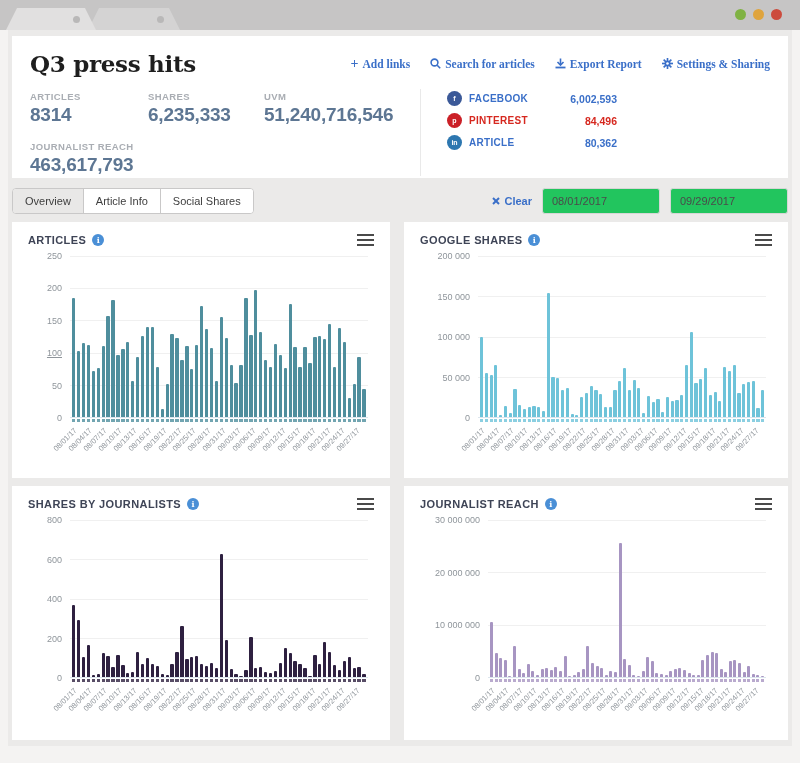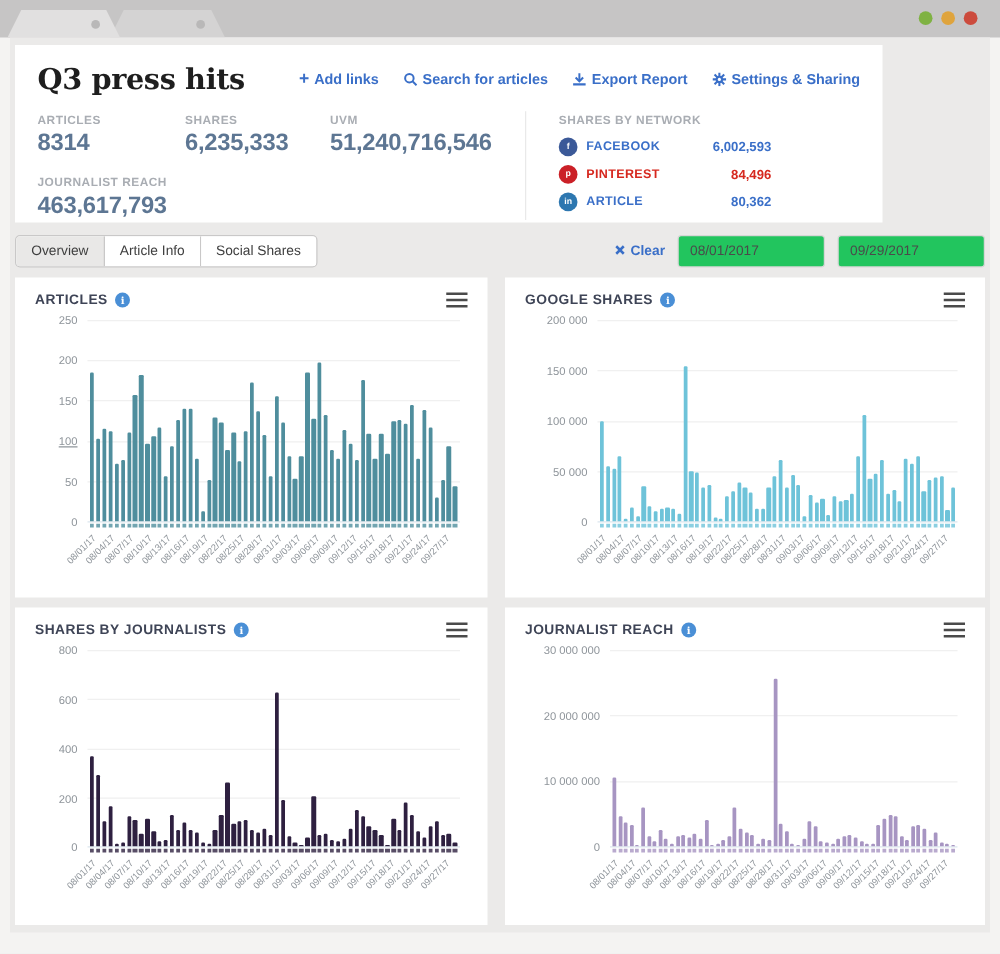--- a/index.html
+++ b/index.html
@@ -12,24 +12,24 @@
   .chrome-tab .tab-dot { position:absolute; right:16px; top:8px; width:7px; height:7px; border-radius:50%; background:#b9b8b8; }
   .tab-1 { left:6px; width:90px; background:#e1e0e0; z-index:2; }
   .tab-2 { left:88px; width:92px; background:#d4d3d3; z-index:1; }
   .traffic { position:absolute; right:18px; top:9px; display:flex; gap:7px; }
   .light { width:11px; height:11px; border-radius:50%; }
 
   
   .app { position:absolute; left:8px; top:30px; width:784px; height:716px; background:#ebeae9; }
 
   
-  .header-panel { position:absolute; left:4px; top:6px; width:694px; height:142px; background:#fff; }
+  .header-panel { position:absolute; left:4px; top:6px; width:776px; height:142px; background:#fff; }
   .header-row { display:flex; align-items:center; justify-content:space-between; padding:14px 18px 6px 18px; }
   .page-title { font-family:"DejaVu Serif", serif; font-weight:700; font-size:23px; color:#1e1e1e; letter-spacing:-0.3px; }
-  .actions { display:flex; gap:20px; align-items:center; }
+  .actions { display:flex; gap:20px; align-items:center;font-family:Liberation Serif, serif; }
   .action-link { display:flex; align-items:center; gap:4px; color:#3a6fc8; font-size:11.5px; font-weight:600; cursor:pointer; }
   .action-link svg { display:block; }
   .plus-glyph::before { content:"+"; font-size:14px; font-weight:700; line-height:10px; }
 
   .header-body { display:flex; padding:6px 0 0 0; }
   .stats-block { width:408px; padding:2px 0 0 18px; display:grid; grid-template-columns:118px 116px auto; row-gap:15px; }
   .stat-label { font-size:9.5px; font-weight:700; color:#a9adb3; letter-spacing:0.4px; margin-bottom:2px; }
   .stat-value { font-size:19px; font-weight:700; color:#5d7693; letter-spacing:-0.2px; }
 
   .networks-block { flex:1; border-left:1px solid #e9e9e9; padding:2px 18px 0 26px; }
@@ -168,21 +168,20 @@
           <div class="stat-label">UVM</div>
           <div class="stat-value">51,240,716,546</div>
         </div>
         <div class="stat">
           <div class="stat-label">JOURNALIST REACH</div>
           <div class="stat-value">463,617,793</div>
         </div>
       </div>
 
       <div class="networks-block">
-        <div class="networks-label">SHARES BY NETWORK</div>
         <div class="network-cols">
           <div class="network-col c1">
             <div class="network-row">
               <span class="network-icon" style="background: rgb(59, 89, 152);">f</span>
               <span class="network-name" style="color: rgb(58, 111, 200);">FACEBOOK</span>
               <span class="network-value" style="color: rgb(58, 111, 200);">6,002,593</span>
             </div>
             <div class="network-row">
               <span class="network-icon" style="background: rgb(203, 32, 39);">p</span>
               <span class="network-name" style="color: rgb(214, 40, 31);">PINTEREST</span>

